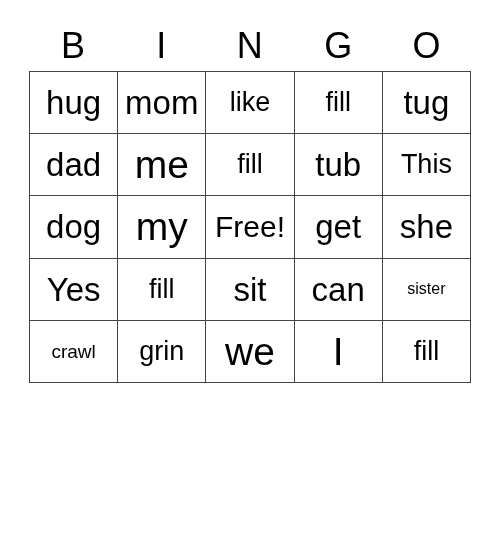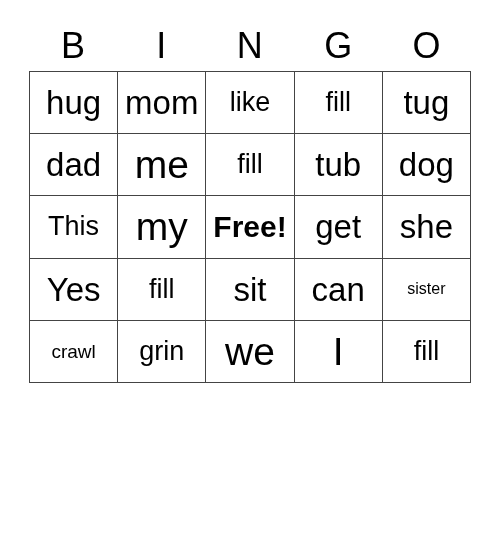--- a/index.html
+++ b/index.html
@@ -67,21 +67,21 @@
     font-size: 33px;
     line-height: 1;
     white-space: nowrap;
     text-align: center;
   }
   .len-2 .cell-text { font-size: 39px; }
   .len-3 .cell-text { font-size: 33px; }
   .len-4 .cell-text { font-size: 27px; }
   .len-5 .cell-text { font-size: 19px; }
   .len-6 .cell-text { font-size: 16px; }
-  .free .cell-text { font-size: 30px; font-weight: bold; }
+  .free .cell-text { font-size: 30px; }
 </style>
 </head>
 <body>
 
 <div id="card">
 
   <div id="header-row">
     <div class="header-letter">B</div>
     <div class="header-letter">I</div>
     <div class="header-letter">N</div>
@@ -112,26 +112,26 @@
       </div>
     <div class="cell len-2">
         <span class="cell-text">me</span>
       </div>
     <div class="cell len-4">
         <span class="cell-text">fill</span>
       </div>
     <div class="cell len-3">
         <span class="cell-text">tub</span>
       </div>
+    <div class="cell len-4">
+        <span class="cell-text">This</span>
+      </div>
+
     <div class="cell len-3">
         <span class="cell-text">dog</span>
-      </div>
-
-    <div class="cell len-4">
-        <span class="cell-text">This</span>
       </div>
     <div class="cell len-2">
         <span class="cell-text">my</span>
       </div>
     <div class="cell free len-5">
         <span class="cell-text">Free!</span>
       </div>
     <div class="cell len-3">
         <span class="cell-text">get</span>
       </div>

